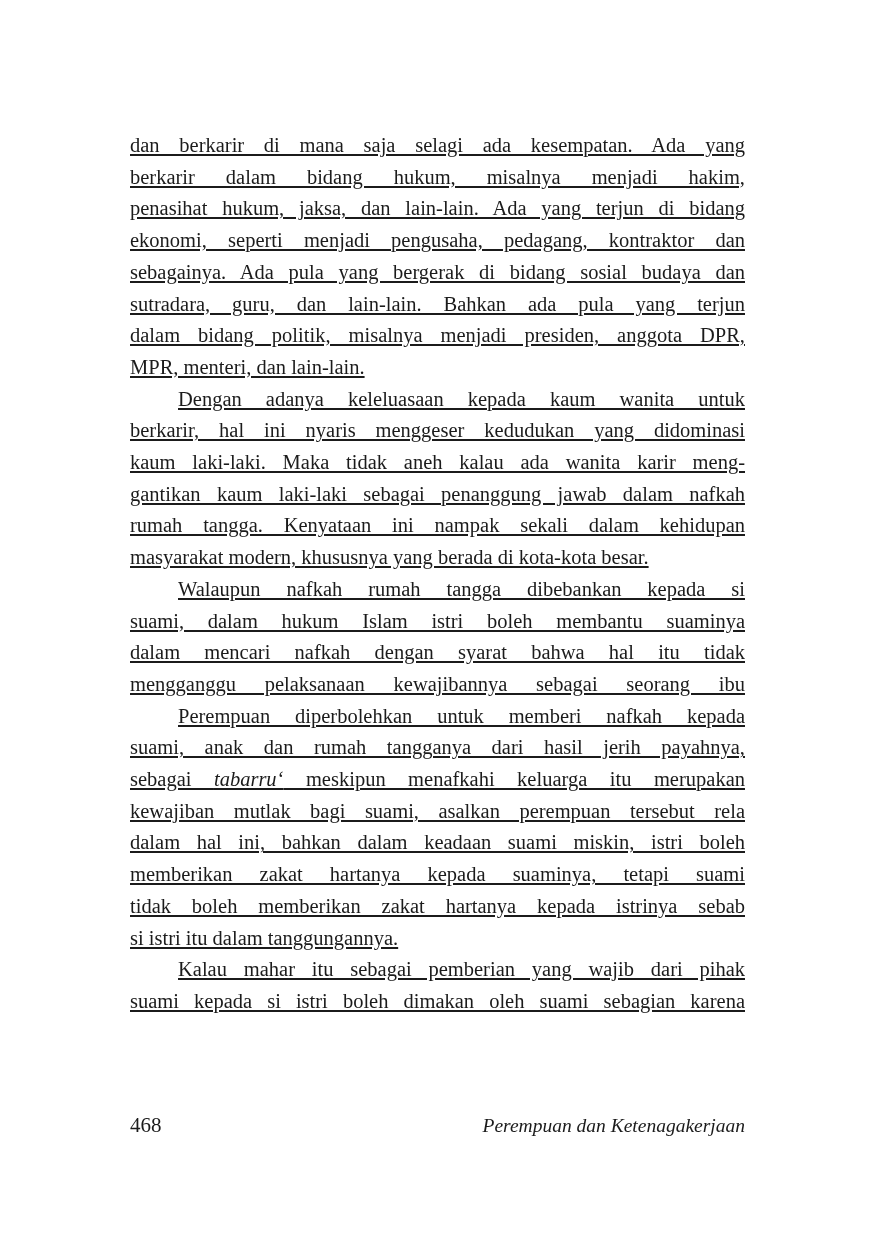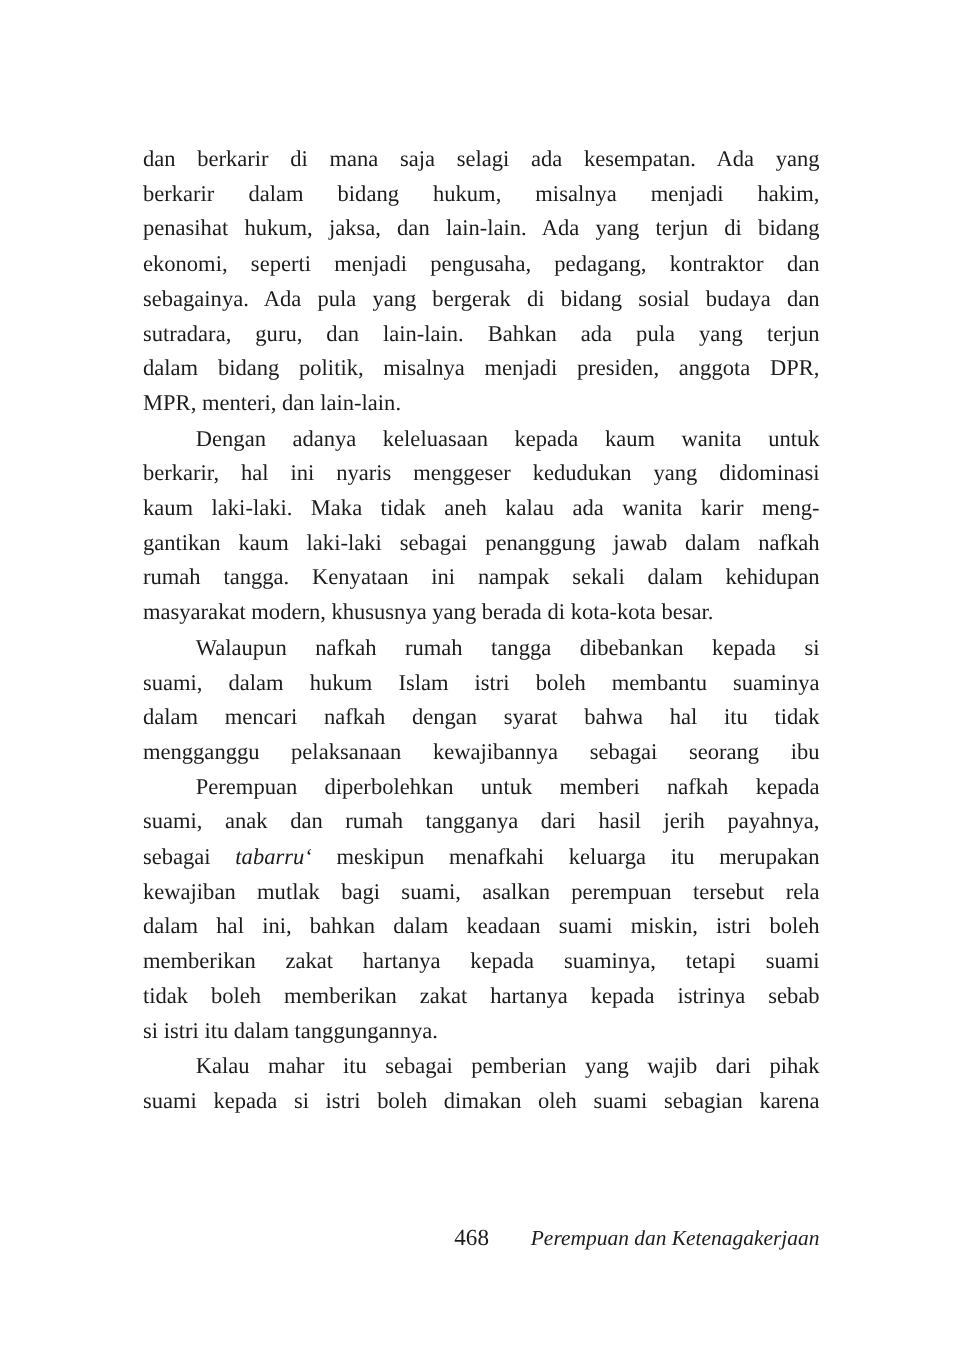--- a/index.html
+++ b/index.html
@@ -18,34 +18,34 @@
   }
   .text-block {
     position: absolute;
     left: 130px;
     top: 130px;
     width: 615px;
     font-size: 20.5px;
     line-height: 31.7px;
   }
   .paragraph { margin: 0; }
-  .line { text-align: left; }
+  .line { text-align: left; text-decoration: underline; }
   .line.just {
     text-align: justify;
     text-align-last: justify;
   }
   .line.indent { padding-left: 48px; }
   .it { font-style: italic; margin-top: 44px; }
   .footer {
     position: absolute;
     left: 130px;
     width: 615px;
     top: 1112px;
     display: flex;
-    justify-content: flex-end;
+    justify-content: space-between;
     align-items: baseline;
   }
   .page-number {
     font-size: 21px;
     line-height: 26px;
   }
   .running-title {
     font-size: 19.5px;
     line-height: 26px;
     font-style: italic;

